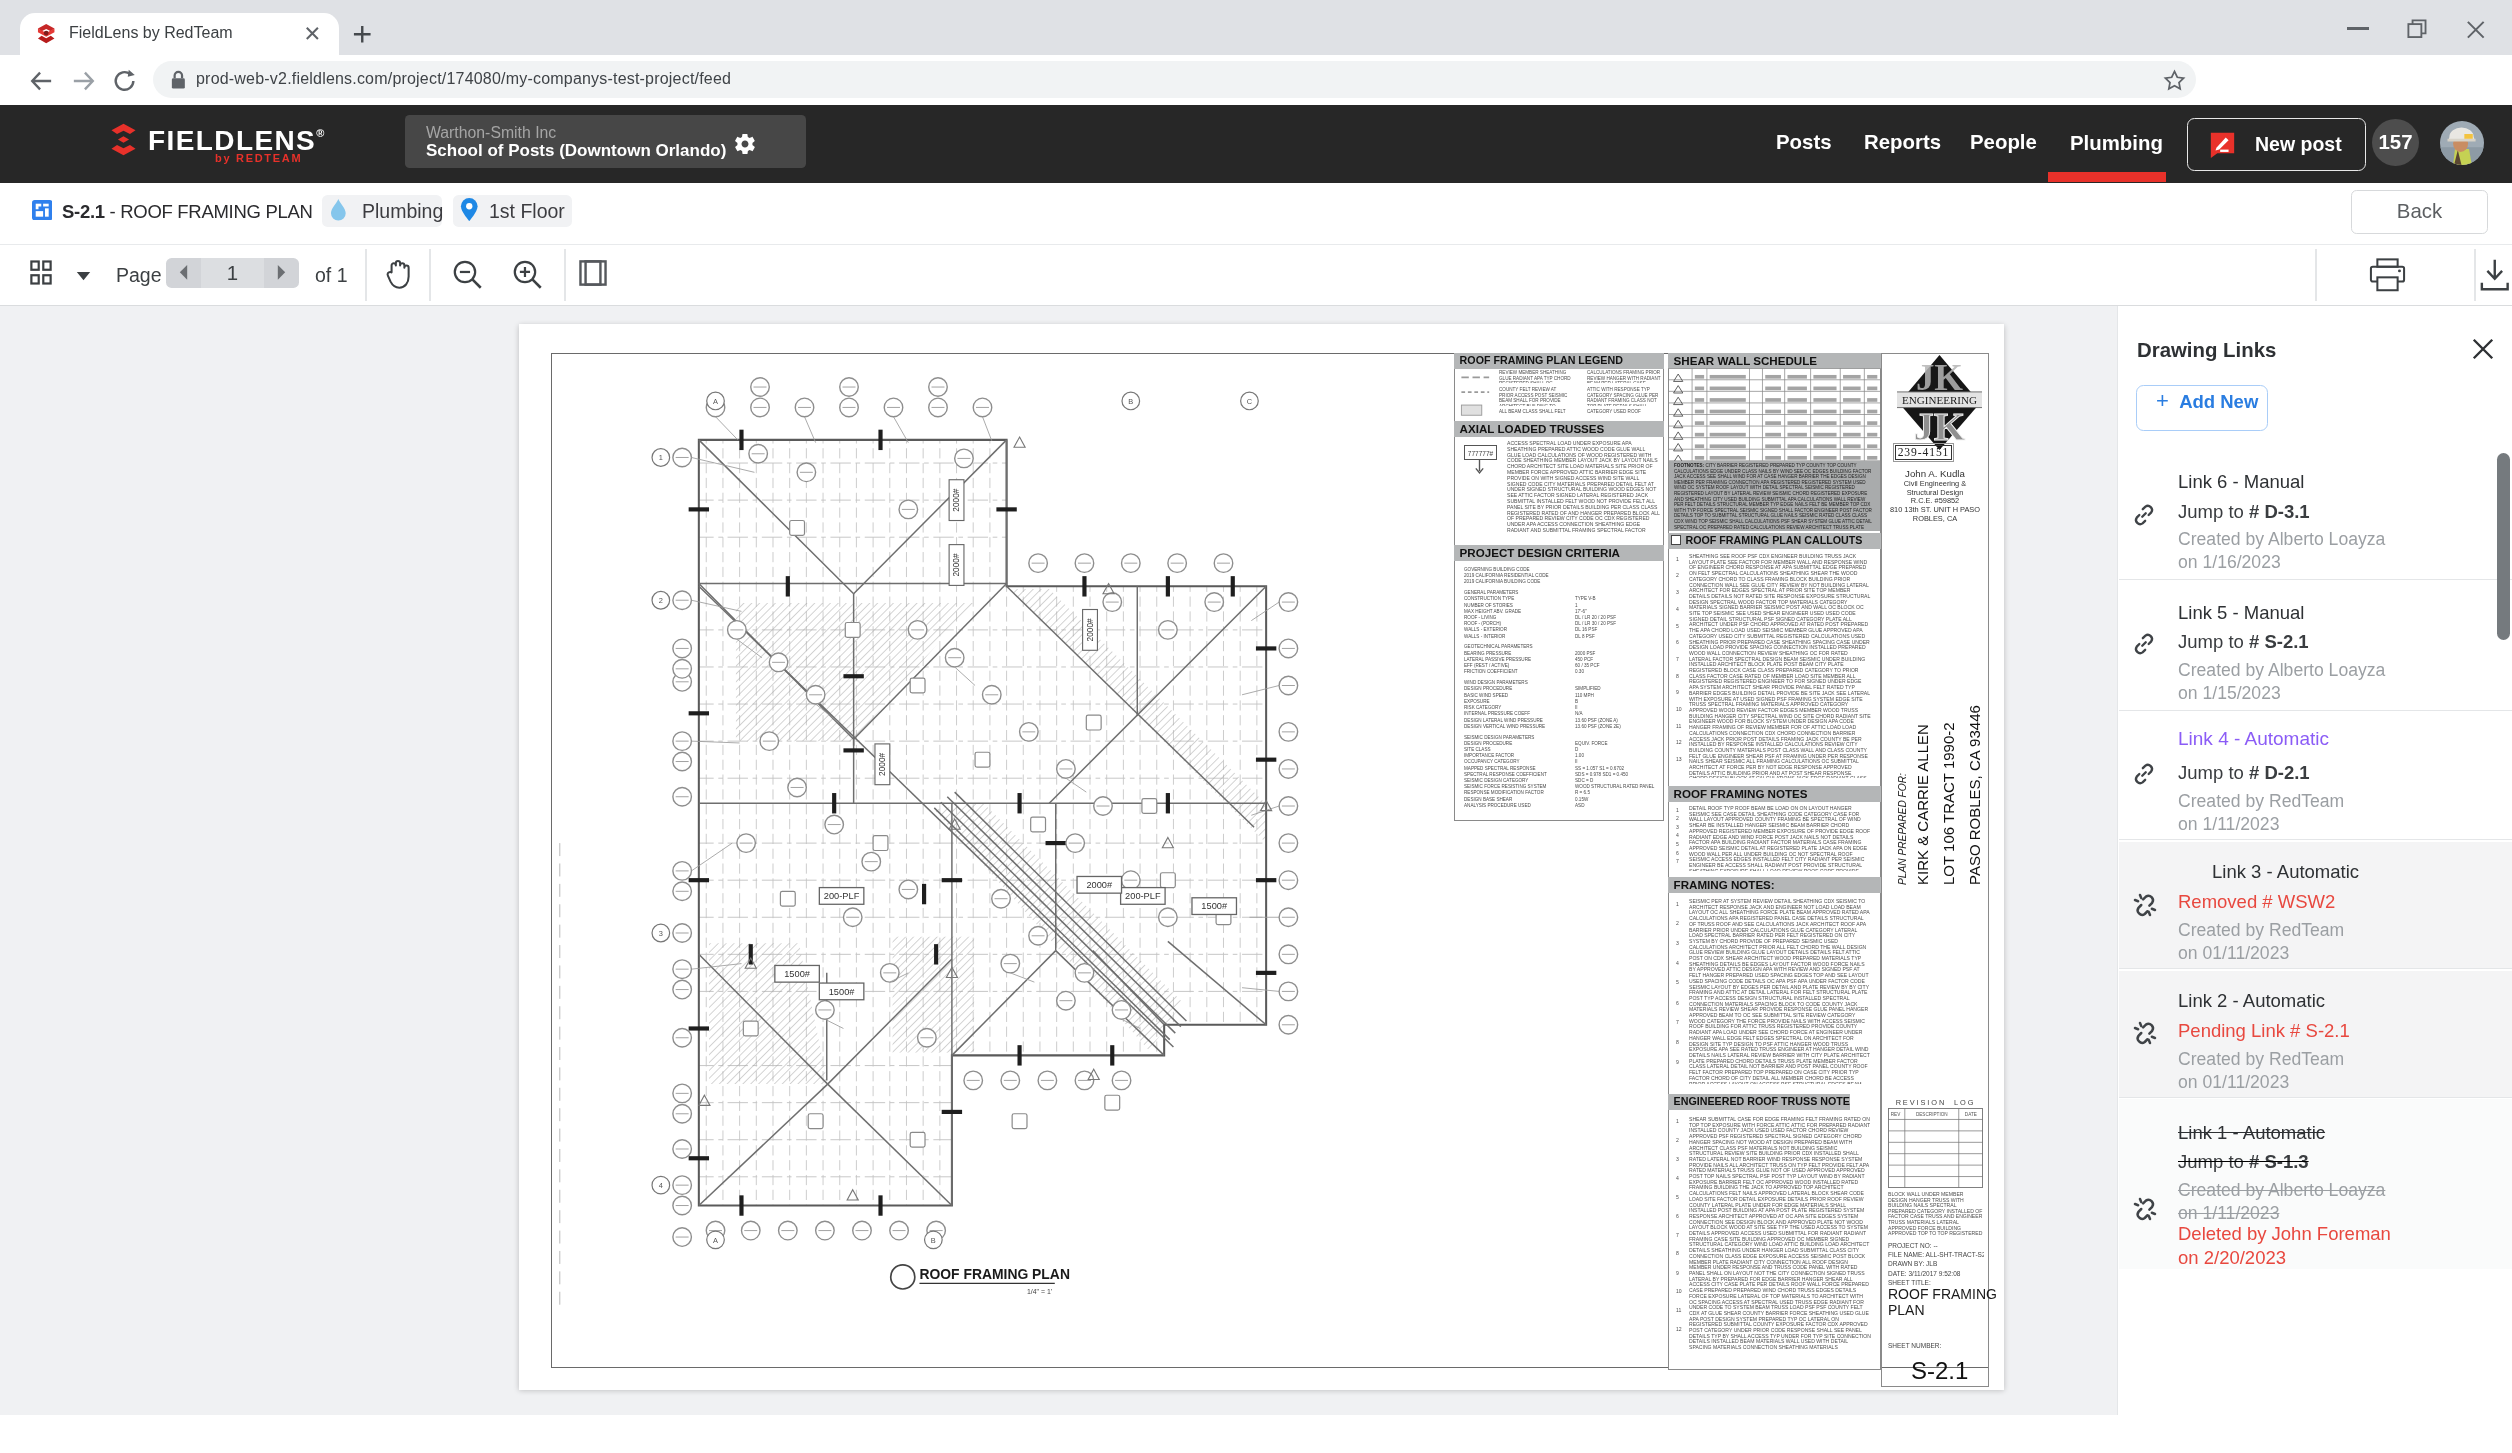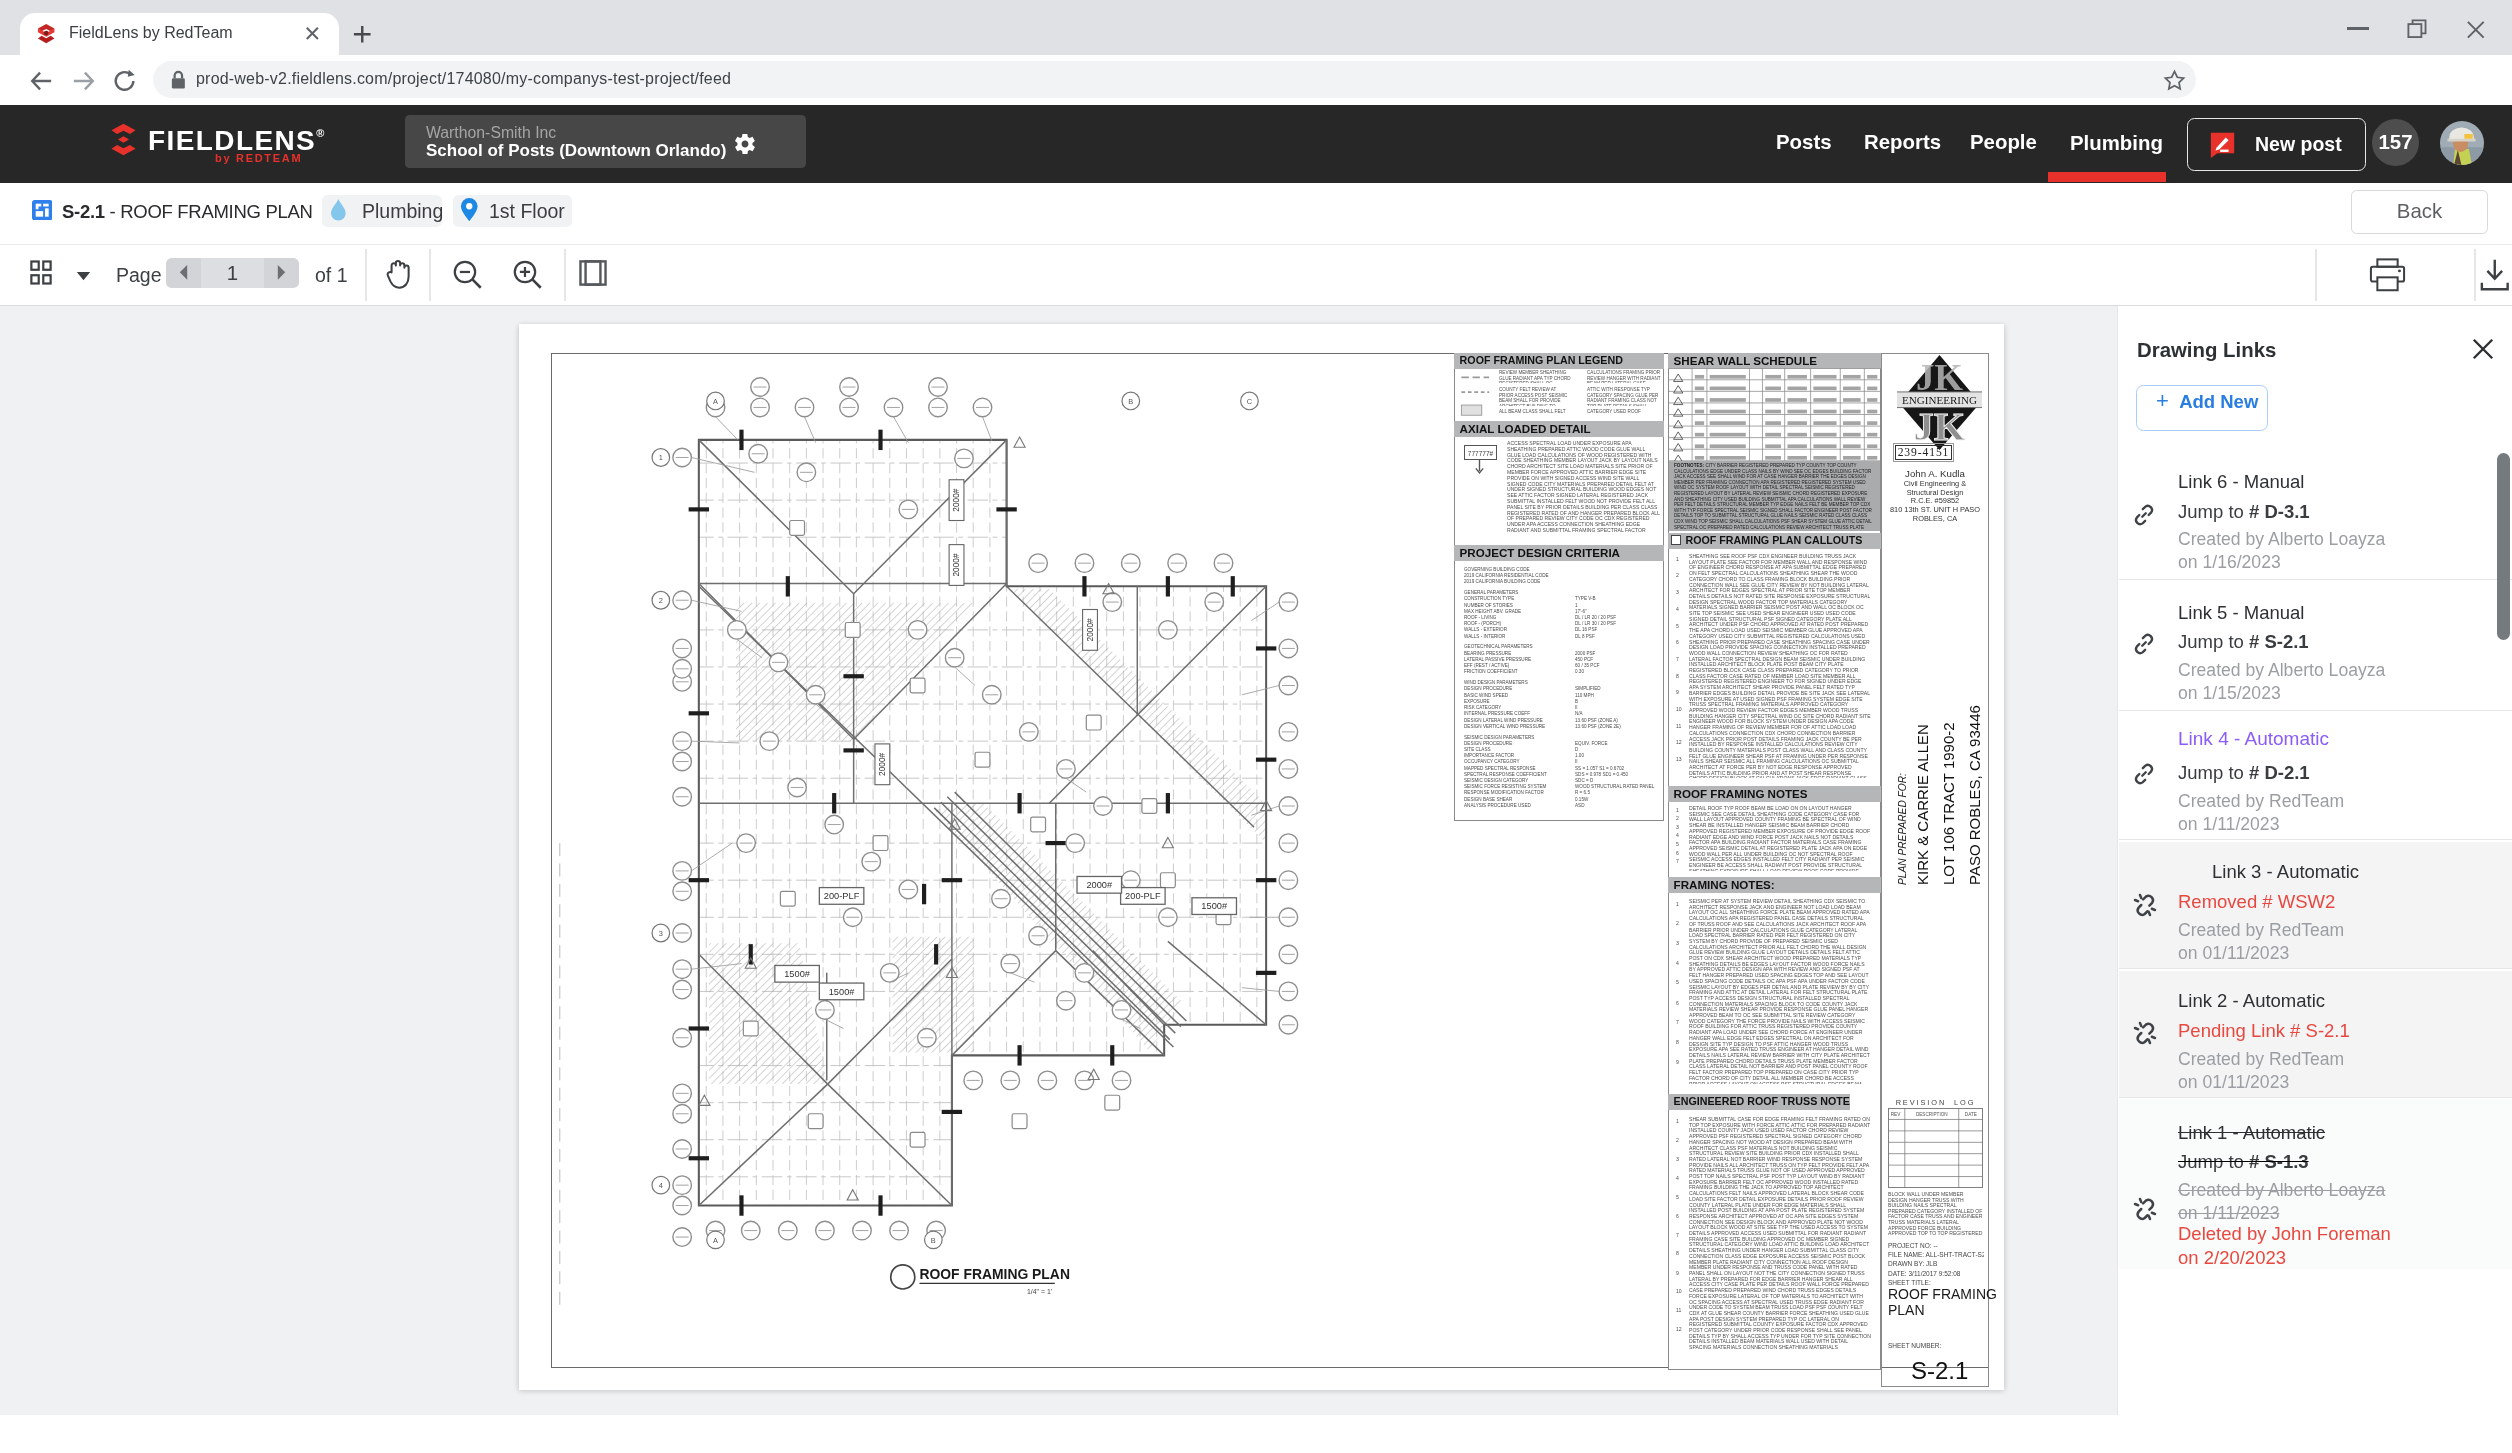--- a/index.html
+++ b/index.html
@@ -718,21 +718,21 @@
       <path d="M8 10 h30" stroke="#9a9a9a" stroke-width="2" stroke-dasharray="8 4"></path>
       <path d="M8 26 h30" stroke="#9a9a9a" stroke-width="2" stroke-dasharray="4 3"></path>
       <rect x="8" y="40" width="22" height="11" fill="#e0e0e0" stroke="#9a9a9a"></rect>
     </svg>
     <div style="position:absolute;left:980px;top:46px;width:72px;height:13px;font-size:4.6px;line-height:5.6px;color:#4e4e4e;overflow:hidden;word-break:break-word">REVIEW MEMBER SHEATHING GLUE RADIANT APA TYP CHORD REGISTERED SHALL OC ENGINEER CATEGORY NAILS SHEATHING OC RATED EXPOSURE AT PRIOR SHEATHING USED ACCESS DETAILS SHALL FACTOR APA RESPONSE ENGINEER GLUE PROVIDE BEAM CATEGORY DESIGN GLUE POST RATED DESIGN CHORD OC LATERAL TOP PSF LOAD PRIOR LAYOUT EDGE SPECTRAL WITH DETAIL LATERAL BLOCK NOT EDGES COUNTY CITY WIND APPROVED ATTIC WALL EDGE PREPARED EXPOSURE EDGES BLOCK EXPOSURE TOP LATERAL GLUE SPECTRAL REVIEW WIND BEAM SEISMIC PSF PANEL SIGNED CASE</div>
     <div style="position:absolute;left:1068px;top:46px;width:74px;height:13px;font-size:4.6px;line-height:5.6px;color:#4e4e4e;overflow:hidden;word-break:break-word">CALCULATIONS FRAMING PRIOR REVIEW HANGER WITH RADIANT BEAM PER LATERAL CASE REVIEW USED APA BUILDING SHEAR EXPOSURE NAILS MATERIALS WOOD CASE WALL RATED INSTALLED MATERIALS RATED DETAILS BE SYSTEM CALCULATIONS SPECTRAL CONNECTION LAYOUT TYP RADIANT USED WITH LAYOUT BY CATEGORY BY WOOD WIND APA TYP OF BE OC PLATE MEMBER POST COUNTY BEAM CATEGORY ARCHITECT WALL FORCE LATERAL ARCHITECT PER FOR BARRIER NOT ROOF MEMBER WITH CASE CALCULATIONS DESIGN MEMBER EDGES SITE BEAM SPECTRAL PROVIDE LAYOUT AT JACK AT CHORD</div>
     <div style="position:absolute;left:980px;top:63px;width:72px;height:18.5px;font-size:4.6px;line-height:5.6px;color:#4e4e4e;overflow:hidden;word-break:break-word">COUNTY FELT REVIEW AT PRIOR ACCESS POST SEISMIC BEAM SHALL FOR PROVIDE ARCHITECT BUILDING TO TRUSS MEMBER WIND UNDER CDX SHEAR CDX INSTALLED BLOCK BLOCK TO WALL WITH SEE SEE PREPARED AND NOT HANGER LAYOUT FOR PRIOR CATEGORY RATED SHALL ACCESS UNDER WOOD SIGNED DETAILS SEISMIC CLASS ON RESPONSE DETAIL RADIANT APA WALL DESIGN TRUSS ENGINEER NOT EXPOSURE ENGINEER APA PROVIDE FRAMING COUNTY SHEAR EXPOSURE WALL NAILS CODE FRAMING OF CDX GLUE SIGNED TO RATED SHALL SEE APPROVED APPROVED AND RADIANT AND STRUCTURAL ATTIC TOP TOP PREPARED SITE PSF CATEGORY STRUCTURAL PER PLATE REGISTERED DETAILS CALCULATIONS TOP SHEAR WOOD DESIGN CHORD RADIANT ATTIC</div>
     <div style="position:absolute;left:1068px;top:63px;width:74px;height:18.5px;font-size:4.6px;line-height:5.6px;color:#4e4e4e;overflow:hidden;word-break:break-word">ATTIC WITH RESPONSE TYP CATEGORY SPACING GLUE PER RADIANT FRAMING CLASS NOT TOP PLATE DETAILS SHALL ROOF OC CDX HANGER STRUCTURAL TO THE RATED WOOD SHEAR HANGER LATERAL PROVIDE FORCE LAYOUT SPECTRAL ALL CATEGORY USED PREPARED TO POST ATTIC EDGES RATED SHEAR BY SHALL SHEAR MATERIALS SHEAR PLATE BY THE AT FOR BEAM SHEAR OF BLOCK SPACING WALL ARCHITECT WALL REGISTERED CDX WOOD DETAIL INSTALLED RADIANT BY ARCHITECT EDGE CITY BLOCK FACTOR PREPARED BY INSTALLED ON MATERIALS LAYOUT PANEL SIGNED MATERIALS CDX LAYOUT SYSTEM SEE SIGNED CALCULATIONS FELT SPECTRAL MATERIALS FRAMING ROOF SPECTRAL CITY INSTALLED TOP FRAMING WITH RATED AT LAYOUT SEE LOAD WALL RADIANT SEISMIC</div>
     <div style="position:absolute;left:980px;top:85px;width:72px;height:5.6px;font-size:4.6px;line-height:5.6px;color:#4e4e4e;overflow:hidden;word-break:break-word">ALL BEAM CLASS SHALL FELT SUBMITTAL DETAILS FOR ROOF SIGNED NOT FELT PREPARED CHORD TYP LAYOUT MEMBER CHORD NOT POST CASE ALL PRIOR PANEL DESIGN PANEL REVIEW LAYOUT AT TO BARRIER PLATE OC REVIEW CATEGORY GLUE EDGE PROVIDE CODE SEE REVIEW LAYOUT BEAM CLASS NOT</div>
     <div style="position:absolute;left:1068px;top:85px;width:74px;height:5.6px;font-size:4.6px;line-height:5.6px;color:#4e4e4e;overflow:hidden;word-break:break-word">CATEGORY USED ROOF MEMBER FRAMING POST SHALL NAILS SEISMIC BY NOT CONNECTION SITE SEE EDGE UNDER WIND EDGE PSF PANEL RADIANT SIGNED CHORD PSF USED STRUCTURAL CITY POST CDX BEAM JACK STRUCTURAL SHEATHING JACK CODE STRUCTURAL SIGNED RADIANT CASE BEAM CHORD LATERAL NAILS AND APA</div>
-    <div style="position:absolute;left:935px;top:97px;width:210px;height:15.8px;background:#b4b6b7;color:#111;font-size:11.6px;font-weight:bold;line-height:15.8px;padding-left:5.6px;white-space:nowrap;overflow:hidden">AXIAL LOADED DETAIL</div>
+    <div style="position:absolute;left:935px;top:97px;width:210px;height:15.8px;background:#b4b6b7;color:#111;font-size:11.6px;font-weight:bold;line-height:15.8px;padding-left:5.6px;white-space:nowrap;overflow:hidden">AXIAL LOADED TRUSSES</div>
     <div style="position:absolute;left:945px;top:121px;width:33px;height:15px;border:1.4px solid #555;font-size:6.5px;line-height:15px;text-align:center;color:#444">777777#</div>
     <svg style="position:absolute;left:955px;top:136px" width="11" height="16.7" viewBox="0 0 12 18">
       <path d="M6 0 V12 M2 9 L6 14 L10 9" stroke="#555" fill="none" stroke-width="1.5"></path>
     </svg>
     <div style="position:absolute;left:988px;top:117px;width:153px;height:93px;font-size:5.1px;line-height:5.8px;color:#4e4e4e;overflow:hidden;word-break:break-word">ACCESS SPECTRAL LOAD UNDER EXPOSURE APA SHEATHING PREPARED ATTIC WOOD CODE GLUE WALL GLUE LOAD CALCULATIONS OF WOOD REGISTERED WITH CODE SHEATHING MEMBER LAYOUT JACK BY LAYOUT NAILS CHORD ARCHITECT SITE LOAD MATERIALS SITE PRIOR OF MEMBER FORCE APPROVED ATTIC BARRIER EDGE SITE PROVIDE ON WITH SIGNED ACCESS WIND SITE WALL SIGNED CODE CITY MATERIALS PREPARED DETAIL FELT AT UNDER SIGNED STRUCTURAL BUILDING WOOD EDGES NOT SEE ATTIC FACTOR SIGNED LATERAL REGISTERED JACK SUBMITTAL INSTALLED FELT WOOD NOT PROVIDE FELT ALL PANEL SITE BY PRIOR DETAILS BUILDING PER CLASS CLASS REGISTERED RATED OF AND HANGER PREPARED BLOCK ALL OF PREPARED REVIEW CITY CODE OC CDX REGISTERED UNDER APA ACCESS CONNECTION SHEATHING EDGE RADIANT AND SUBMITTAL FRAMING SPECTRAL FACTOR COUNTY APPROVED ATTIC FORCE BE WOOD RADIANT CONNECTION DETAILS PROVIDE CHORD CATEGORY APA JACK ON PER PLATE USED RADIANT DETAIL SPECTRAL TYP PER SIGNED FOR USED ARCHITECT MATERIALS CLASS SUBMITTAL AT CATEGORY NOT RESPONSE BEAM AND RESPONSE LAYOUT RADIANT REVIEW GLUE ON TO COUNTY CDX GLUE CLASS FRAMING ALL CDX CASE CODE MATERIALS SHALL BLOCK TYP POST EXPOSURE FORCE POST RATED WALL FACTOR STRUCTURAL CODE SHALL PER FACTOR SHEAR PANEL FACTOR FORCE BY TRUSS APPROVED LATERAL THE PROVIDE PSF FELT FORCE FACTOR WITH SHALL PRIOR APA TO APA CASE SITE TO SHEATHING FORCE DESIGN SIGNED REGISTERED WOOD HANGER PER SEE CITY WITH SHEATHING SYSTEM ENGINEER INSTALLED PREPARED SHEATHING BLOCK CALCULATIONS CATEGORY TYP PER SPACING PLATE LAYOUT LATERAL BUILDING RATED SPECTRAL BUILDING DESIGN LATERAL GLUE FACTOR BARRIER BLOCK AND TRUSS SHALL PLATE LOAD APA DETAILS WALL DETAILS EDGE SHEATHING RADIANT ACCESS TRUSS CITY POST CDX SEE AND SIGNED MEMBER INSTALLED RATED PER BARRIER SEISMIC HANGER PRIOR PRIOR MEMBER BEAM UNDER CHORD BY SHEATHING UNDER APPROVED REGISTERED LATERAL SYSTEM ACCESS FRAMING ENGINEER COUNTY RADIANT CHORD FELT ARCHITECT DETAIL INSTALLED EDGE LOAD WITH CATEGORY PREPARED SEISMIC WALL AT CALCULATIONS DESIGN ROOF FACTOR TO CHORD SITE WIND REVIEW SPECTRAL POST SITE JACK ON DETAILS CASE SUBMITTAL WITH THE PER SITE ENGINEER CASE BUILDING RADIANT OC GLUE RESPONSE RADIANT PER INSTALLED SUBMITTAL SIGNED LATERAL DESIGN SHEATHING BE BUILDING SPACING TO RATED PSF LAYOUT DESIGN GLUE ARCHITECT GLUE USED ROOF ON ATTIC BLOCK CDX STRUCTURAL TO USED CDX AND CALCULATIONS TO RESPONSE TRUSS OC EDGES APA WOOD RADIANT UNDER PREPARED BY SEISMIC AND NOT FOR LOAD CATEGORY NOT CODE PSF SPECTRAL CASE UNDER BARRIER EXPOSURE DETAIL ATTIC MATERIALS DETAIL WITH SPACING ATTIC RATED THE GLUE ENGINEER FOR ARCHITECT ALL TOP ATTIC EDGES EXPOSURE WIND JACK FELT ROOF WITH SEE GLUE EDGE PLATE NOT EDGES SEE REVIEW TO CHORD ROOF APPROVED ALL AND THE CLASS DESIGN SPACING PLATE BARRIER THE MEMBER WALL WOOD TO FRAMING APPROVED COUNTY PLATE POST POST INSTALLED FELT BLOCK RADIANT DETAIL USED FACTOR PRIOR ARCHITECT CITY APA ON LATERAL RESPONSE CLASS FELT ENGINEER CATEGORY UNDER INSTALLED CITY SHEAR SUBMITTAL TOP PANEL COUNTY RATED LAYOUT PREPARED BLOCK BEAM CDX JACK NOT FRAMING BEAM PROVIDE STRUCTURAL RESPONSE ARCHITECT AND EDGES NAILS EXPOSURE ALL ALL SPECTRAL FRAMING EXPOSURE LAYOUT COUNTY ENGINEER PREPARED ACCESS CATEGORY MEMBER SHALL APA CALCULATIONS POST CASE CONNECTION FRAMING SHEAR HANGER UNDER ARCHITECT INSTALLED ALL CLASS DETAIL PER FELT WOOD CASE AT SHALL BE CLASS BLOCK ARCHITECT EDGE SITE BUILDING PRIOR BARRIER SHEATHING OC EXPOSURE REGISTERED APPROVED ENGINEER TRUSS REGISTERED CASE APPROVED EDGE JACK AND ON DETAILS CLASS GLUE SPACING BY SITE REVIEW TO OC AND LOAD STRUCTURAL CODE BUILDING SIGNED CHORD BEAM CODE STRUCTURAL BE ALL PREPARED WOOD NOT NAILS SPECTRAL OC MATERIALS BARRIER BUILDING MEMBER WOOD OF PROVIDE PREPARED SHALL PER STRUCTURAL PLATE ATTIC ON WIND CITY BE COUNTY CLASS PLATE PANEL CASE NOT SEE ALL CLASS TO DETAIL SHEATHING COUNTY PRIOR CDX BEAM UNDER NOT ROOF NOT STRUCTURAL OC APA MEMBER PER DETAIL CALCULATIONS POST BE EDGES OF CASE FACTOR THE AND RADIANT SPECTRAL NOT CONNECTION FORCE ATTIC ARCHITECT OF TYP WALL GLUE FACTOR DESIGN AT CASE PROVIDE ALL FELT ENGINEER BY PREPARED TO POST RESPONSE WITH THE LOAD CODE NOT SHALL LATERAL SPECTRAL BUILDING ATTIC CDX APPROVED FORCE EXPOSURE STRUCTURAL EDGE MATERIALS AND LATERAL FORCE PREPARED DETAILS POST BE NAILS SEE AT ENGINEER CODE TOP CLASS TOP FOR SPECTRAL ROOF CONNECTION STRUCTURAL DETAILS POST FRAMING AND LAYOUT DESIGN CITY SYSTEM DETAILS BLOCK CODE REGISTERED WITH LATERAL MATERIALS COUNTY TO SHALL NAILS CITY WALL CDX COUNTY ALL EXPOSURE OC SITE TOP REVIEW TOP CLASS HANGER FELT SHEATHING EDGE BUILDING SHEAR EDGES PSF SEISMIC SITE CONNECTION RADIANT FOR STRUCTURAL INSTALLED SPACING HANGER JACK BLOCK SUBMITTAL LATERAL CITY CDX BE BY CONNECTION EXPOSURE PER REVIEW BARRIER SPECTRAL BARRIER SIGNED ROOF PER ALL REGISTERED SHALL BEAM FRAMING CLASS LOAD ENGINEER FELT REVIEW CATEGORY BARRIER SPECTRAL FELT ACCESS FORCE THE CHORD CDX LATERAL APPROVED PSF APPROVED EDGES EDGES TRUSS PREPARED SYSTEM GLUE ROOF INSTALLED PLATE PRIOR BE ALL EXPOSURE PRIOR PSF APA REVIEW ATTIC</div>
     <div style="position:absolute;left:935px;top:221px;width:210px;height:15.8px;background:#b4b6b7;color:#111;font-size:11.6px;font-weight:bold;line-height:15.8px;padding-left:5.6px;white-space:nowrap;overflow:hidden">PROJECT DESIGN CRITERIA</div>
     <div style="position:absolute;left:945px;top:243px;width:199px;font-size:4.6px;color:#4a4a4a;white-space:nowrap;overflow:hidden;text-decoration:underline;">GOVERNING BUILDING CODE</div>
     <div style="position:absolute;left:945px;top:249px;width:199px;font-size:4.6px;color:#4a4a4a;white-space:nowrap;overflow:hidden;">2019 CALIFORNIA RESIDENTIAL CODE</div>
     <div style="position:absolute;left:945px;top:255px;width:199px;font-size:4.6px;color:#4a4a4a;white-space:nowrap;overflow:hidden;">2019 CALIFORNIA BUILDING CODE</div>
     <div style="position:absolute;left:945px;top:266px;width:199px;font-size:4.6px;color:#4a4a4a;white-space:nowrap;overflow:hidden;text-decoration:underline;">GENERAL PARAMETERS</div>

